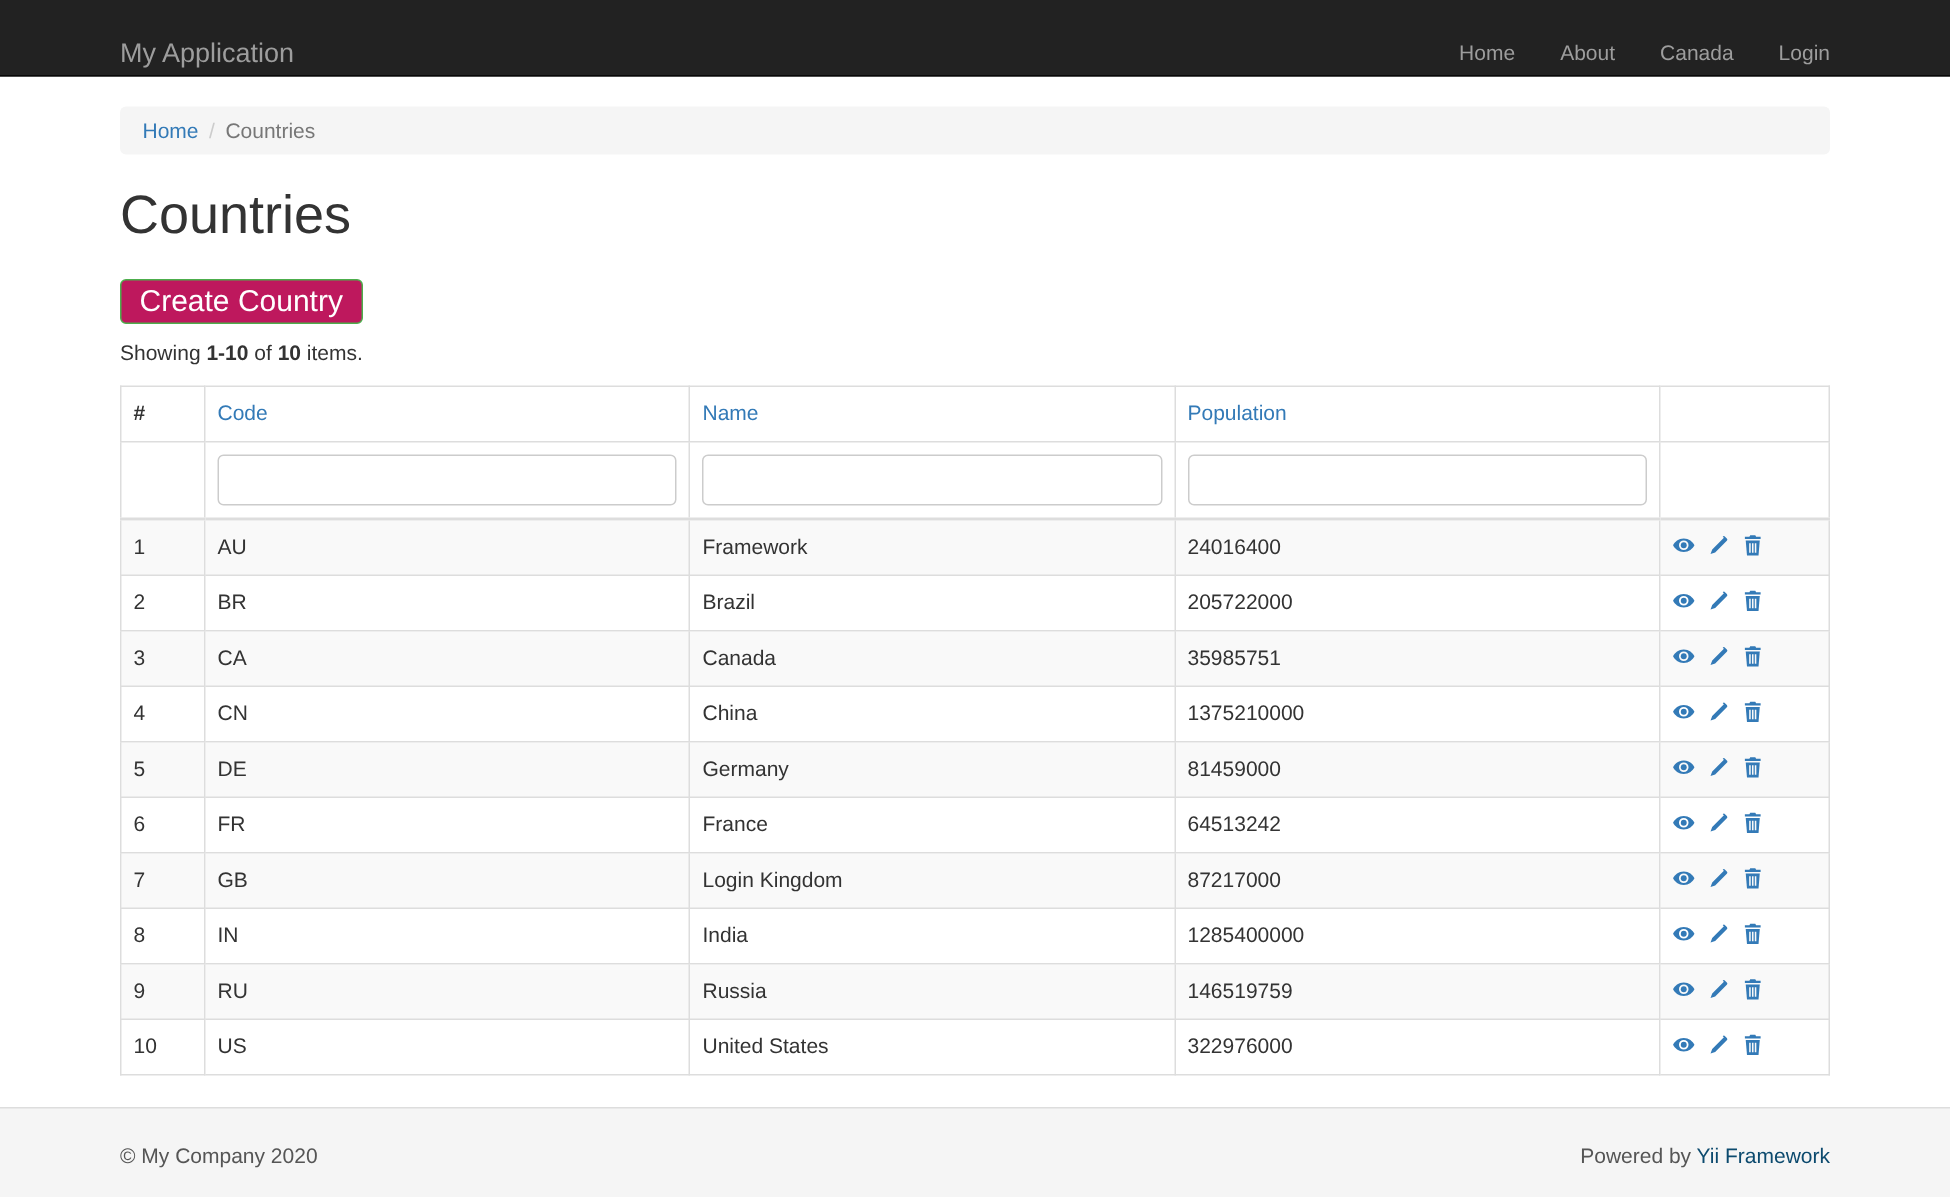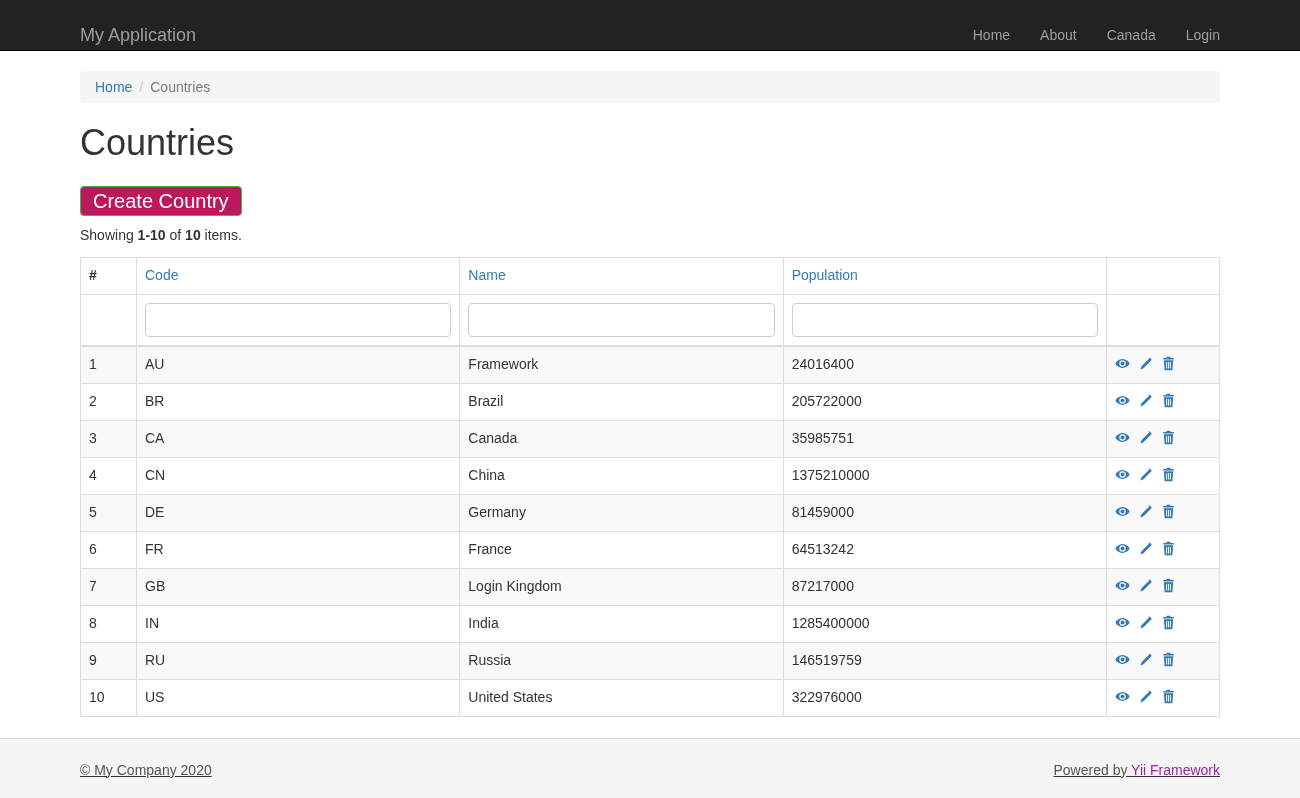--- a/index.html
+++ b/index.html
@@ -138,32 +138,31 @@
   }
   .action-link svg { display: inline-block; vertical-align: -2px; }
 
   
   .footer {
     flex: 0 0 auto;
     margin-top: auto;
     height: 60px;
     background: #f5f5f5;
     border-top: 1px solid #ddd;
-    text-decoration: underline;
   }
   .footer .container {
     display: flex;
     justify-content: space-between;
     align-items: center;
     height: 100%;
     padding-top: 2px;
   }
   .footer .copyright { color: #555; }
   .footer .powered { color: #555; }
-  .footer .powered a { color: #a21caf; cursor: pointer; }
+  .footer .powered a { color: #0c4a6e; cursor: pointer; }
 </style>
 </head>
 <body>
 
 <nav class="navbar">
   <div class="navbar-inner">
     <a class="navbar-brand">My Application</a>
     <ul class="navbar-nav">
       <li>
           <a class="nav-link">Home</a>

